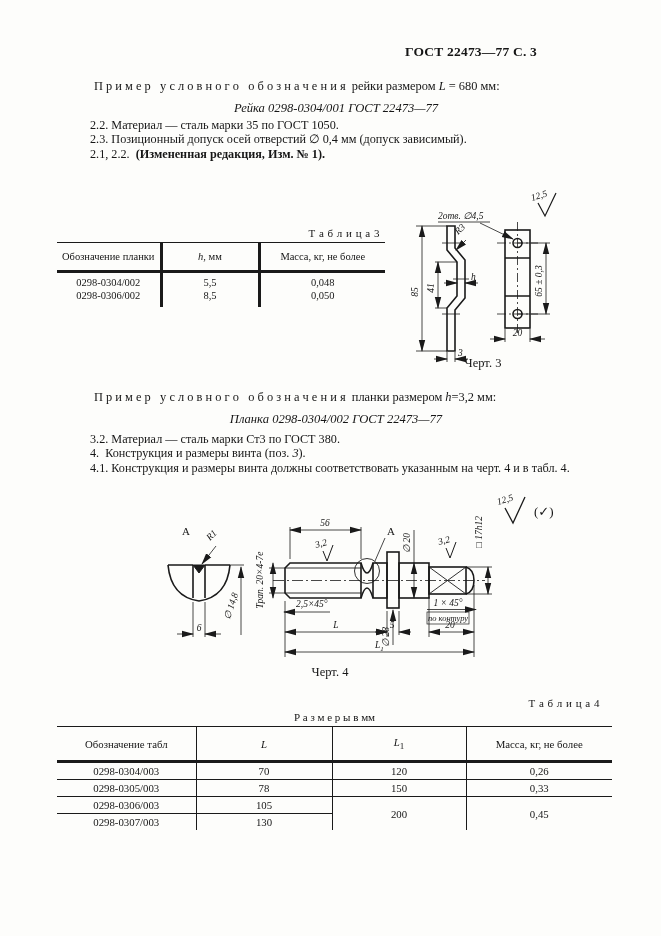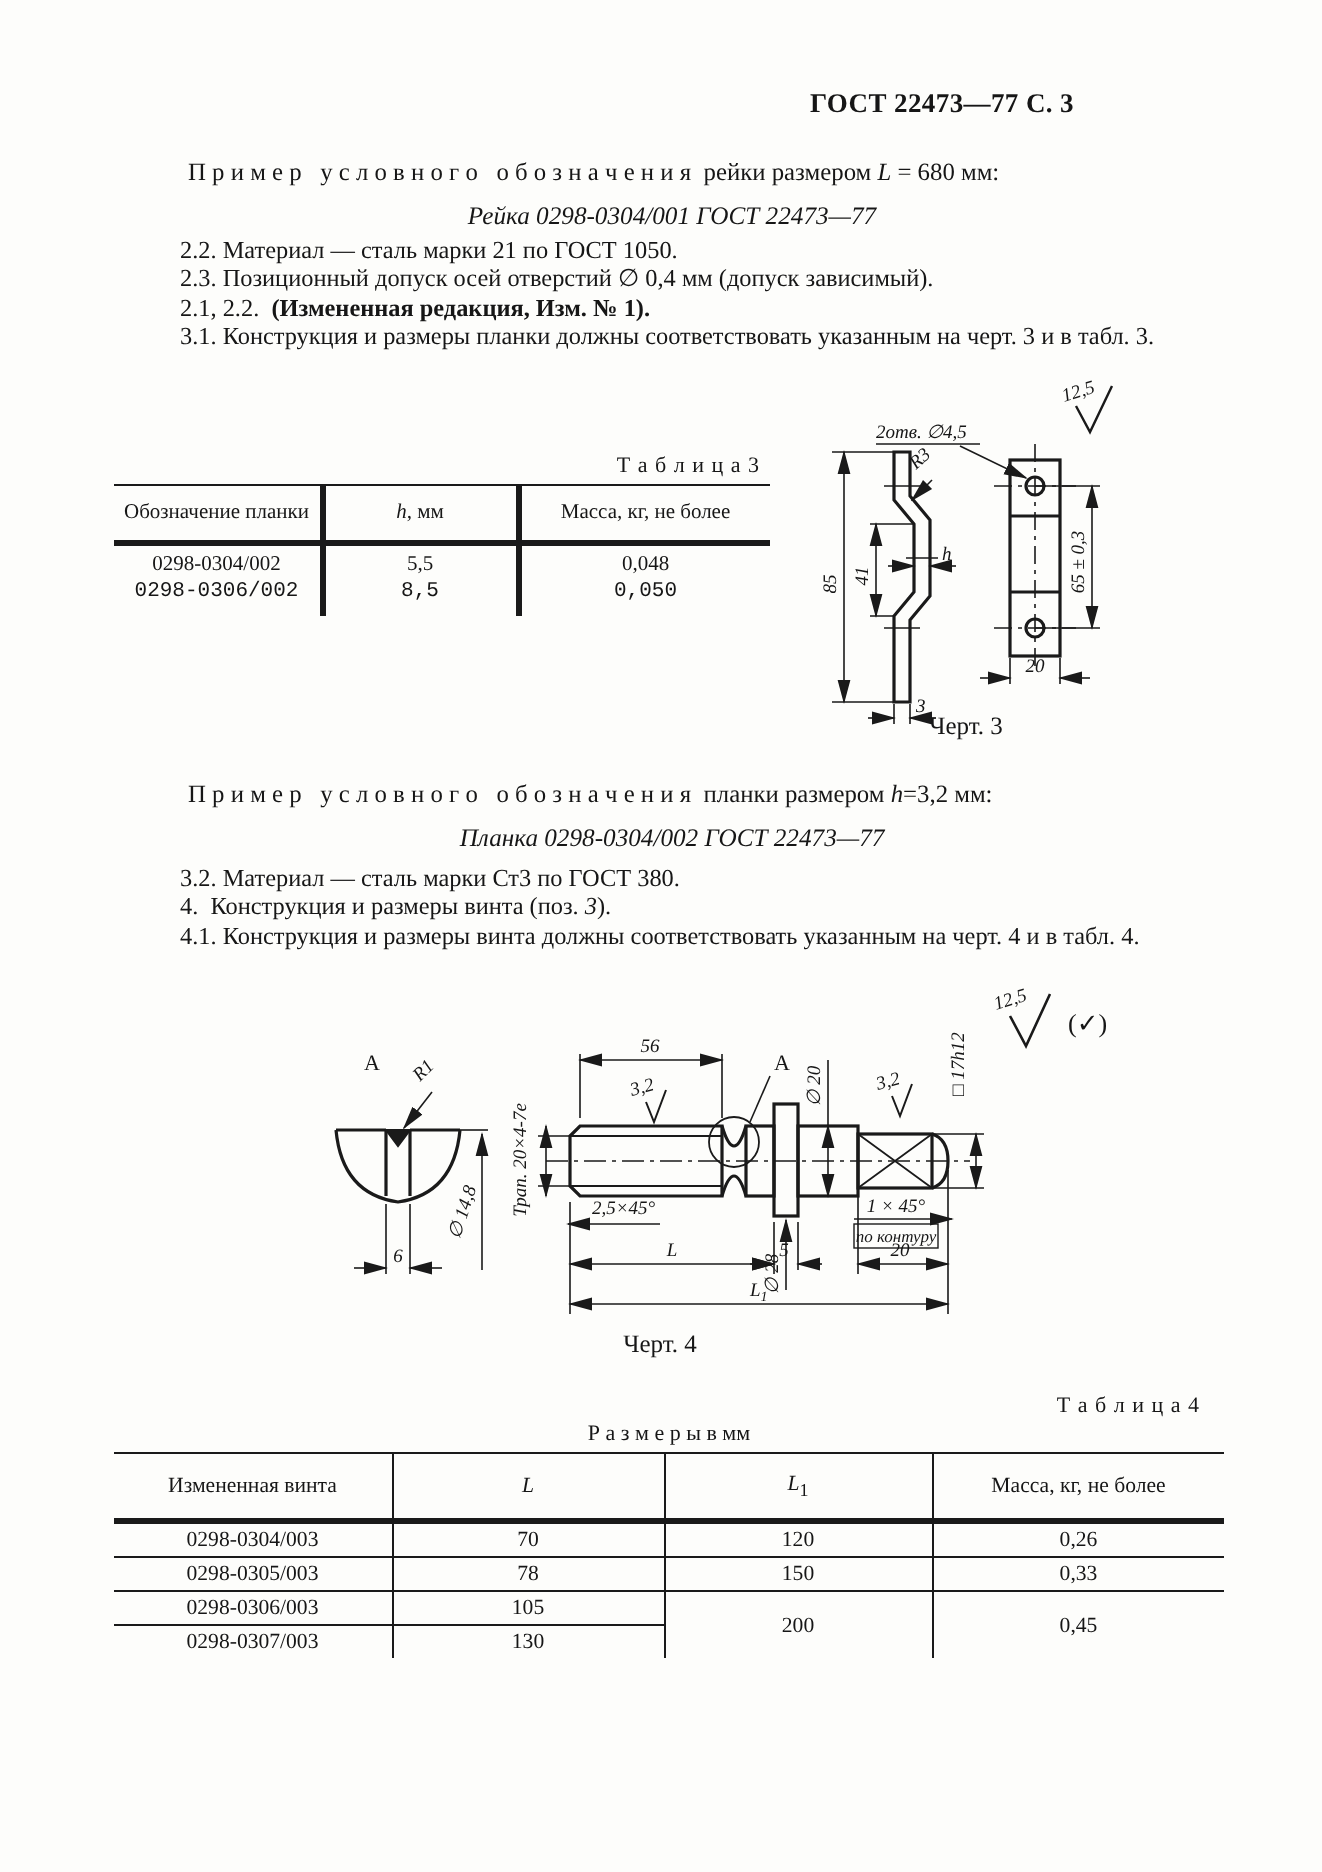--- a/index.html
+++ b/index.html
@@ -33,21 +33,21 @@
   #t3-label{left:75px;top:227px;width:305px;text-align:right;}
   #t4-label{left:57px;top:697px;width:543px;text-align:right;}
   #t4-units{left:57px;top:711px;width:555px;text-align:center;font-size:11px;}
 
   table{border-collapse:collapse;table-layout:fixed;}
   #table3{left:57px;top:242px;width:328px;font-size:10.5px;border-top:1.4px solid #1a1a1a;}
   #table3 th{font-weight:normal;padding:8px 2px;border-bottom:3px solid #1a1a1a;}
   #table3 td{padding:1px 2px;text-align:center;}
   #table3 th+th, #table3 td+td{border-left:3px solid #1a1a1a;}
   #table3 tbody tr:first-child td{padding-top:4px;}
-  #table3 tbody tr:last-child td{padding-bottom:6px;font-family:Liberation Mono, monospace;}
+  #table3 tbody tr:last-child td{padding-bottom:6px;}
 
   #table4{left:57px;top:726px;width:555px;font-size:10.8px;border-top:1.4px solid #1a1a1a;text-align:center;}
   #table4 th{font-weight:normal;padding:9px 2px;border-bottom:3.5px solid #1a1a1a;}
   #table4 th+th{border-left:1px solid #1a1a1a;}
   #table4 td{padding:2px;border:1px solid #1a1a1a;}
   #table4 td:first-child{border-left:none;}
   #table4 td:last-child{border-right:none;}
   #table4 tr:last-child td{border-bottom:none;}
   #table4 td.no-bb{border-bottom:none;}
 
@@ -60,24 +60,23 @@
 <body>
 
 <div id="doc-header" class="abs">ГОСТ 22473—77 С. 3</div>
 
 <div id="example1" class="abs example-line nowrap">
   <span class="pre">П р и м е р   у с л о в н о г о   о б о з н а ч е н и я</span><span class="pre">  рейки размером </span><span class="it">L</span><span class="pre"> = 680 мм:</span>
 </div>
 <div id="designation1" class="abs designation">Рейка 0298-0304/001 ГОСТ 22473—77</div>
 
 <div id="items1" class="abs items">
-  <div>2.2.  Материал — сталь марки 21 по ГОСТ 1050.</div>
+  <div>2.2.  Материал — сталь марки 35 по ГОСТ 1050.</div>
   <div>2.3.  Позиционный допуск осей отверстий ∅ 0,4 мм (допуск зависимый).</div>
   <div><span class="pre">2.1, 2.2.  </span><span class="b">(Измененная редакция, Изм. № 1).</span></div>
-  <div>3.1.  Конструкция и размеры планки должны соответствовать указанным на черт. 3 и в табл. 3.</div>
 </div>
 
 <div id="t3-label" class="abs tbl-label">Т а б л и ц а  3</div>
 <table id="table3" class="abs">
   <colgroup>
       <col style="width:104px">
       <col style="width:98px">
       <col style="width:126px">
     </colgroup>
   <thead>
@@ -270,21 +269,21 @@
 
 <table id="table4" class="abs">
   <colgroup>
       <col style="width:139px">
       <col style="width:136px">
       <col style="width:134px">
       <col style="width:146px">
     </colgroup>
   <thead>
     <tr>
-      <th>Измененная винта</th>
+      <th>Обозначение табл</th>
       <th><span class="it">L</span></th>
       <th><span class="it">L</span><sub>1</sub></th>
       <th>Масса, кг, не более</th>
     </tr>
   </thead>
   <tbody>
     <tr>
       <td>0298-0304/003</td>
       <td>70</td>
       <td>120</td>

